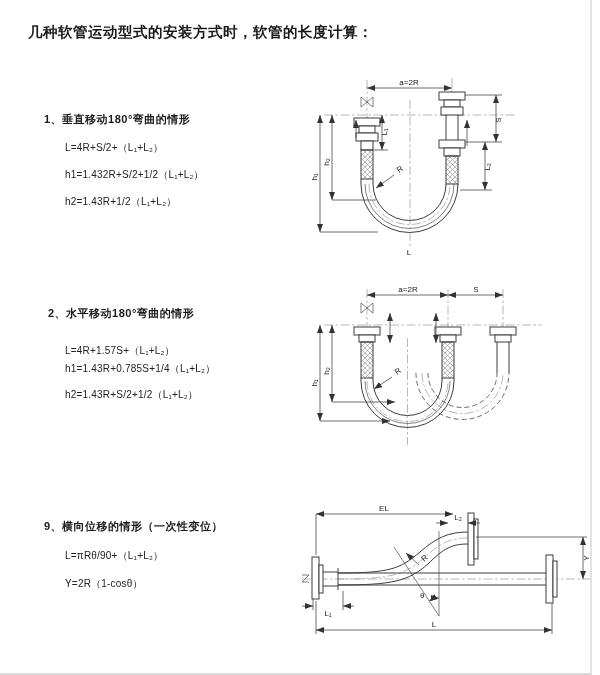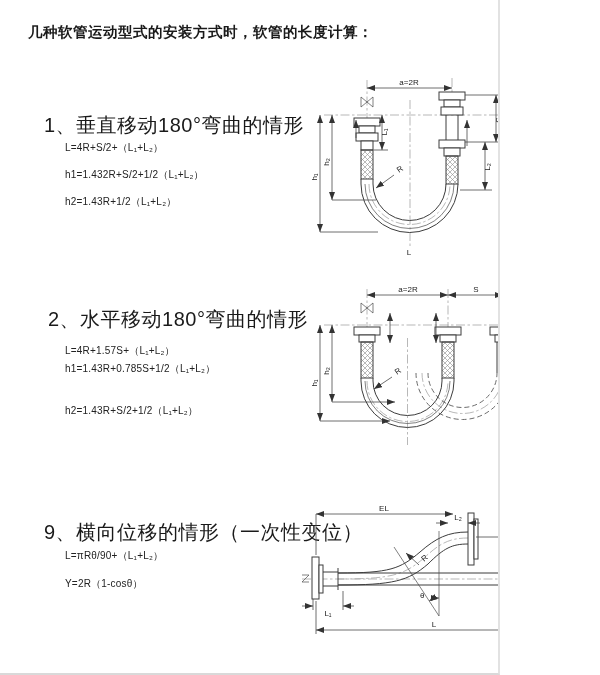--- a/index.html
+++ b/index.html
@@ -1,23 +1,23 @@
 <!DOCTYPE html>
 <html><head>
 <meta charset="utf-8">
 <style>
   html,body{margin:0;padding:0;background:#fff;}
   .page{
-    position:relative;width:500px;height:675px;background:#ffffff;overflow:hidden;
+    position:relative;width:592px;height:675px;background:#ffffff;overflow:hidden;
     font-family:"Liberation Sans","DejaVu Sans",sans-serif;color:#1a1a1a;
     border-right:2px solid #e2e2e2;border-bottom:2px solid #d9d9d9;box-sizing:border-box;
   }
   .abs{position:absolute;white-space:nowrap;}
   .title{font-size:14.5px;font-weight:700;letter-spacing:.5px;}
-  .heading{font-size:20px;font-weight:400;letter-spacing:.5px;}
+  .heading{font-size:11px;font-weight:700;letter-spacing:.5px;}
   .formula{font-size:10px;font-weight:500;letter-spacing:.2px;color:#222;}
   .diag{position:absolute;}
   .diag .ln{stroke:#3c3c3c;stroke-width:1;fill:none;}
   .diag .thin{stroke:#4a4a4a;stroke-width:.7;fill:none;}
   .diag .cl{stroke:#9a9a9a;stroke-width:.7;fill:none;stroke-dasharray:9 2.5 2.5 2.5;}
   .diag .dim{stroke:#4a4a4a;stroke-width:.8;fill:none;}
   .diag .hid{stroke:#5a5a5a;stroke-width:.9;fill:none;stroke-dasharray:5 3;}
   .diag rect.fit{stroke:#3c3c3c;stroke-width:1;fill:#ffffff;}
   .diag rect.hose{stroke:#3c3c3c;stroke-width:1;fill:url(#xh);}
   .diag text{fill:#1b1b1b;font-size:8px;font-family:"Liberation Sans","DejaVu Sans",sans-serif;}
@@ -29,22 +29,22 @@
 
   <div class="abs title" style="left:28px;top:23px">几种软管运动型式的安装方式时，软管的长度计算：</div>
 
   <div class="abs heading" style="left:44px;top:112px">1、垂直移动180°弯曲的情形</div>
   <div class="abs formula" style="left:65px;top:141px">L=4R+S/2+（L₁+L₂）</div>
   <div class="abs formula" style="left:65px;top:168px">h1=1.432R+S/2+1/2（L₁+L₂）</div>
   <div class="abs formula" style="left:65px;top:195px">h2=1.43R+1/2（L₁+L₂）</div>
 
   <div class="abs heading" style="left:48px;top:306px">2、水平移动180°弯曲的情形</div>
   <div class="abs formula" style="left:65px;top:344px">L=4R+1.57S+（L₁+L₂）</div>
-  <div class="abs formula" style="left:65px;top:362px">h1=1.43R+0.785S+1/2（L₁+L₂）</div>
-  <div class="abs formula" style="left:65px;top:404px">h2=1.43R+S/2+1/2（L₁+L₂）</div>
+  <div class="abs formula" style="left:65px;top:362px">h1=1.43R+0.785S+1/4（L₁+L₂）</div>
+  <div class="abs formula" style="left:65px;top:388px">h2=1.43R+S/2+1/2（L₁+L₂）</div>
 
   <div class="abs heading" style="left:44px;top:519px">9、横向位移的情形（一次性变位）</div>
   <div class="abs formula" style="left:65px;top:549px">L=πRθ/90+（L₁+L₂）</div>
   <div class="abs formula" style="left:65px;top:577px">Y=2R（1-cosθ）</div>
 
   <svg class="diag" style="left:310px;top:72px" width="272" height="188" viewBox="0 0 272 188">
     <defs>
       <pattern id="xh" width="5" height="5" patternUnits="userSpaceOnUse">
         <path d="M0,0 l5,5 M5,0 l-5,5" stroke="#8b8b8b" stroke-width="0.6"></path>
       </pattern>

